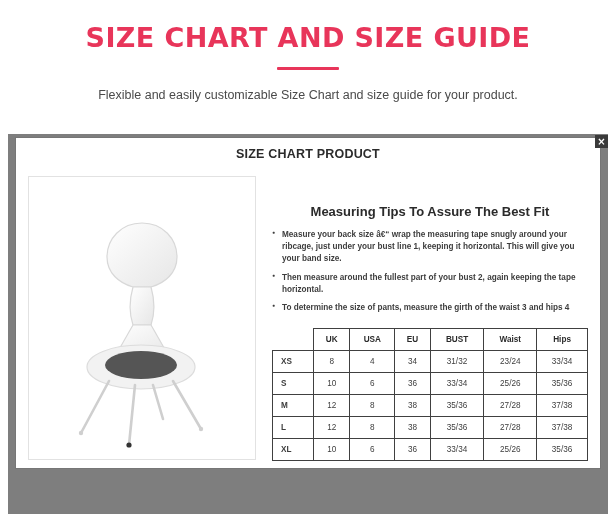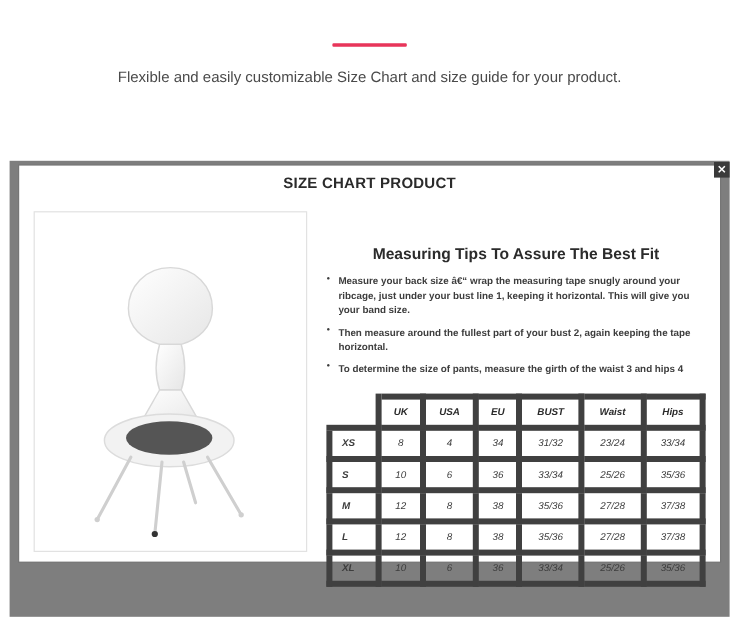--- a/index.html
+++ b/index.html
@@ -150,26 +150,25 @@
     margin: 0 0 8px 0;
   }
   table.size-table {
     border-collapse: collapse;
     width: 100%;
     font-size: 8.2px;
     color: #3d3d3d;
   }
   table.size-table th,
   table.size-table td {
-    border: 5px solid #404040;
+    border: 1px solid #404040;
     padding: 5px 4px;
     text-align: center;
     font-weight: normal;
     height: 11px;
-    font-style: italic;
   }
   table.size-table thead th {
     font-weight: bold;
     color: #2b2b2b;
   }
   table.size-table tbody td:first-child,
   table.size-table thead th:first-child {
     text-align: left;
     padding-left: 8px;
     font-weight: bold;
@@ -178,20 +177,21 @@
     border-top-color: #ffffff;
     border-left-color: #ffffff;
   }
 </style>
 </head>
 <body>
 
 <div class="page">
 
   <div class="header">
+    <h1 class="header-title">SIZE CHART AND SIZE GUIDE</h1>
     <div class="header-rule"></div>
     <p class="header-sub">Flexible and easily customizable Size Chart and size guide for your product.</p>
   </div>
 
   <div class="modal-backdrop"></div>
 
   <div class="modal">
 
     <div class="modal-title-bar">
       <span class="modal-title">SIZE CHART PRODUCT</span>

